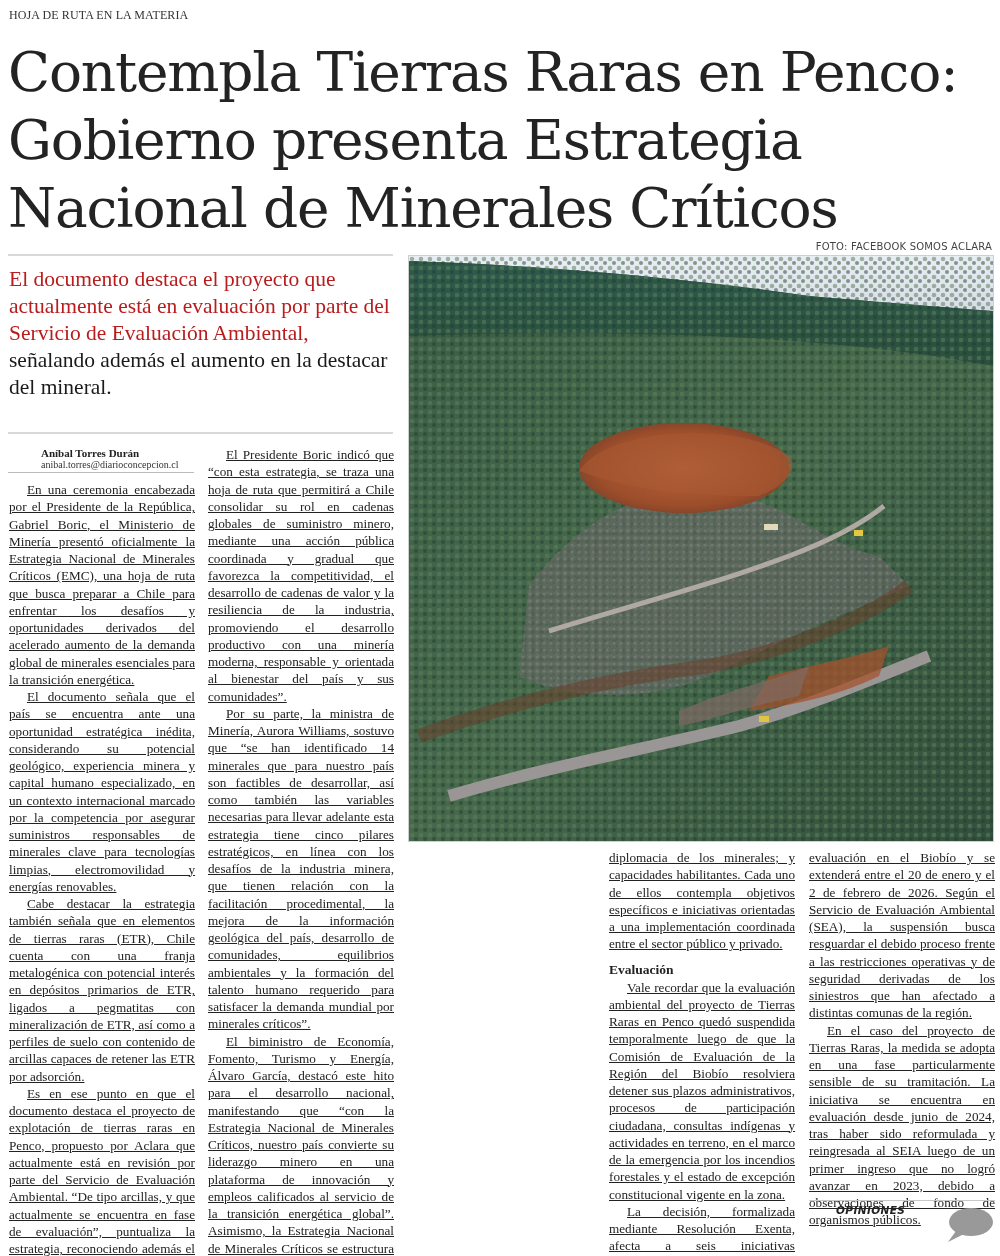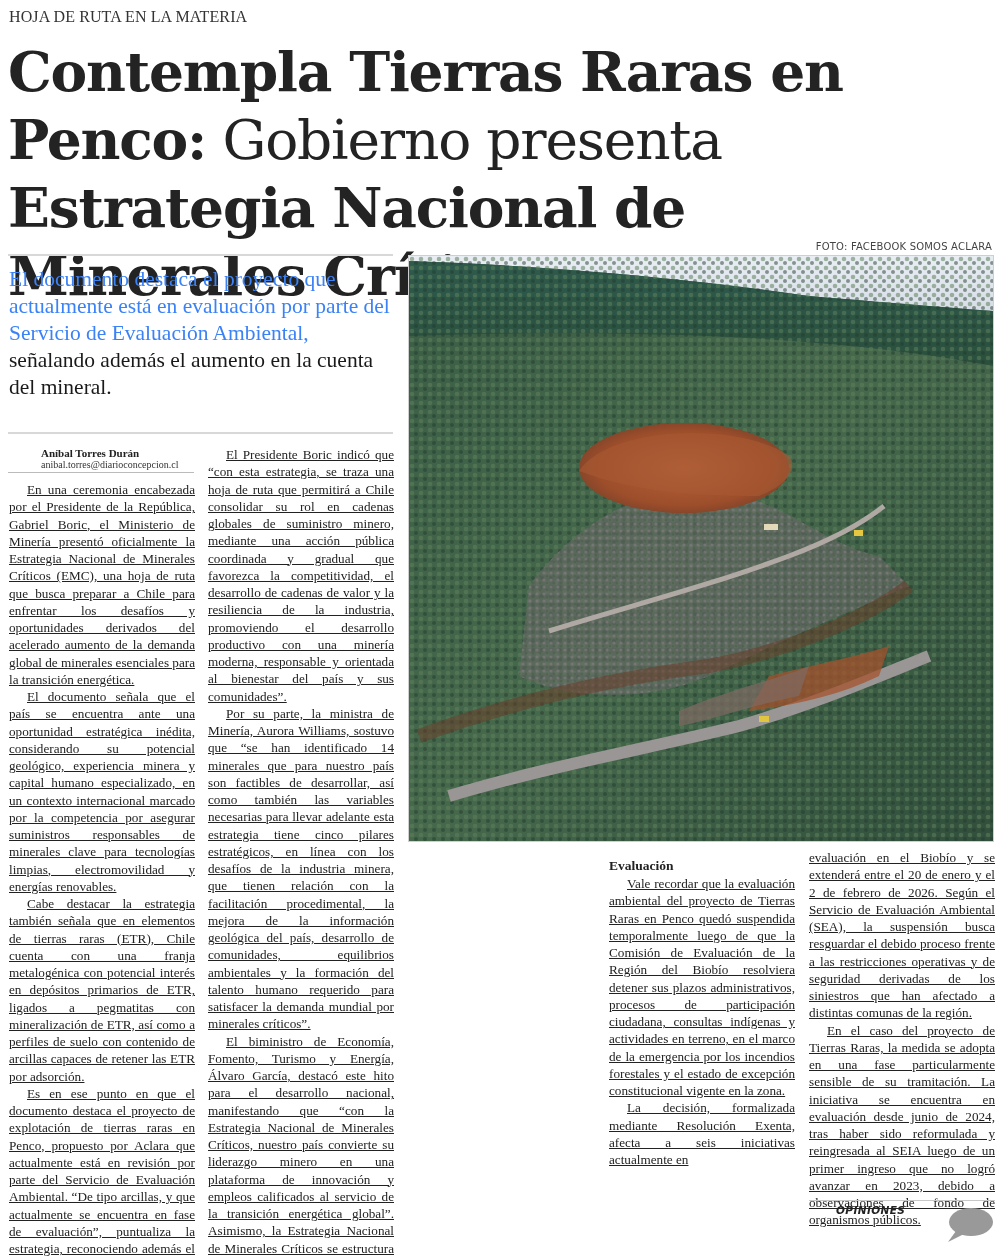--- a/index.html
+++ b/index.html
@@ -2,43 +2,43 @@
 <html><head>
 <meta charset="utf-8">
 <style>
   html, body { margin: 0; padding: 0; background: #ffffff; }
   body {
     width: 1000px; height: 1256px; position: relative; overflow: hidden;
     font-family: "Liberation Serif", "DejaVu Serif", serif; color: #1f1f1f;
   }
   .kicker {
     position: absolute; left: 9px; top: 8px;
-    font-size: 16px; letter-spacing: 0.1px; color: #333;
+    font-size: 12px; letter-spacing: 0.1px; color: #333;
     font-family: "Liberation Serif", serif;
   }
   .headline {
     position: absolute; left: 8px; top: 38px; width: 990px;
     font-size: 55px; line-height: 68px; color: #232323;
     font-family: "DejaVu Serif", "Liberation Serif", serif;
     letter-spacing: -1.2px; margin: 0;
   }
-  .headline .b { font-weight: bold; text-align: right; }
+  .headline .b { font-weight: normal; text-align: right; }
   .headline .r { font-weight: normal; }
   .photo-credit {
     position: absolute; right: 8px; top: 241px;
     font-family: "DejaVu Sans", sans-serif; font-size: 10px; color: #444;
     letter-spacing: 0.2px;
   }
   .rule-top { position: absolute; left: 8px; top: 254px; width: 385px; height: 2px; background: #d8d8d8; }
   .deck {
     position: absolute; left: 9px; top: 266px; width: 385px;
     font-size: 21.5px; line-height: 27px; color: #1a1a1a;
     font-family: "Liberation Serif", serif;
   }
-  .deck .accent { color: #3b82f6; }
+  .deck .accent { color: #b91c1c; }
   .rule-mid { position: absolute; left: 8px; top: 432px; width: 385px; height: 2px; background: #d8d8d8; }
 
   .photo {
     position: absolute; left: 408px; top: 255px; width: 584px; height: 585px;
     overflow: hidden; border: 1px solid #cfcfcf;
   }
   .photo svg { width: 100%; height: 100%; display: block; }
 
   .col {
     position: absolute; font-size: 13.2px; line-height: 17.25px; color: #222;
@@ -72,21 +72,21 @@
 </head>
 <body>
 
 <div class="kicker">HOJA DE RUTA EN LA MATERIA</div>
 
 <h1 class="headline"><span class="b">Contempla Tierras Raras en Penco:</span><span class="r"> Gobierno presenta </span><span class="b">Estrategia Nacional de Minerales Críticos</span></h1>
 
 <div class="photo-credit">FOTO: FACEBOOK SOMOS ACLARA</div>
 
 <div class="rule-top"></div>
-<div class="deck"><span class="accent">El documento destaca el proyecto que actualmente está en evaluación por parte del Servicio de Evaluación Ambiental,</span><span> señalando además el aumento en la cuenta del mineral.</span></div>
+<div class="deck"><span class="accent">El documento destaca el proyecto que actualmente está en evaluación por parte del Servicio de Evaluación Ambiental,</span><span> señalando además el aumento en la destacar del mineral.</span></div>
 <div class="rule-mid"></div>
 
 <div class="byline">
   <div class="name">Aníbal Torres Durán</div>
   <div class="email">anibal.torres@diarioconcepcion.cl</div>
 </div>
 <div class="byline-rule"></div>
 
 <div class="photo">
   <svg viewBox="0 0 584 585" preserveAspectRatio="none">
@@ -145,20 +145,21 @@
   <p>Es en ese punto en que el documento destaca el proyecto de explotación de tierras raras en Penco, propuesto por Aclara que actualmente está en revisión por parte del Servicio de Evaluación Ambiental. “De tipo arcillas, y que actualmente se encuentra en fase de evaluación”, puntualiza la estrategia, reconociendo además el incremento en la demanda de este mineral crítico.</p>
 </div>
 
 <div class="col col2">
   <p>El Presidente Boric indicó que “con esta estrategia, se traza una hoja de ruta que permitirá a Chile consolidar su rol en cadenas globales de suministro minero, mediante una acción pública coordinada y gradual que favorezca la competitividad, el desarrollo de cadenas de valor y la resiliencia de la industria, promoviendo el desarrollo productivo con una minería moderna, responsable y orientada al bienestar del país y sus comunidades”.</p>
   <p>Por su parte, la ministra de Minería, Aurora Williams, sostuvo que “se han identificado 14 minerales que para nuestro país son factibles de desarrollar, así como también las variables necesarias para llevar adelante esta estrategia tiene cinco pilares estratégicos, en línea con los desafíos de la industria minera, que tienen relación con la facilitación procedimental, la mejora de la información geológica del país, desarrollo de comunidades, equilibrios ambientales y la formación del talento humano requerido para satisfacer la demanda mundial por minerales críticos”.</p>
   <p>El biministro de Economía, Fomento, Turismo y Energía, Álvaro García, destacó este hito para el desarrollo nacional, manifestando que “con la Estrategia Nacional de Minerales Críticos, nuestro país convierte su liderazgo minero en una plataforma de innovación y empleos calificados al servicio de la transición energética global”. Asimismo, la Estrategia Nacional de Minerales Críticos se estructura en cinco pilares estratégicos: producción y diversificación; minería responsable; oportunidades de desarrollo y agregación de valor; inserción internacional y</p>
 </div>
 
 <div class="col col3">
+  <p class="noindent">diplomacia de los minerales; y capacidades habilitantes. Cada uno de ellos contempla objetivos específicos e iniciativas orientadas a una implementación coordinada entre el sector público y privado.</p>
   <div class="subhead">Evaluación</div>
   <p>Vale recordar que la evaluación ambiental del proyecto de Tierras Raras en Penco quedó suspendida temporalmente luego de que la Comisión de Evaluación de la Región del Biobío resolviera detener sus plazos administrativos, procesos de participación ciudadana, consultas indígenas y actividades en terreno, en el marco de la emergencia por los incendios forestales y el estado de excepción constitucional vigente en la zona.</p>
   <p>La decisión, formalizada mediante Resolución Exenta, afecta a seis iniciativas actualmente en</p>
 </div>
 
 <div class="col col4">
   <p class="noindent">evaluación en el Biobío y se extenderá entre el 20 de enero y el 2 de febrero de 2026. Según el Servicio de Evaluación Ambiental (SEA), la suspensión busca resguardar el debido proceso frente a las restricciones operativas y de seguridad derivadas de los siniestros que han afectado a distintas comunas de la región.</p>
   <p>En el caso del proyecto de Tierras Raras, la medida se adopta en una fase particularmente sensible de su tramitación. La iniciativa se encuentra en evaluación desde junio de 2024, tras haber sido reformulada y reingresada al SEIA luego de un primer ingreso que no logró avanzar en 2023, debido a observaciones de fondo de organismos públicos.</p>
 </div>
 

